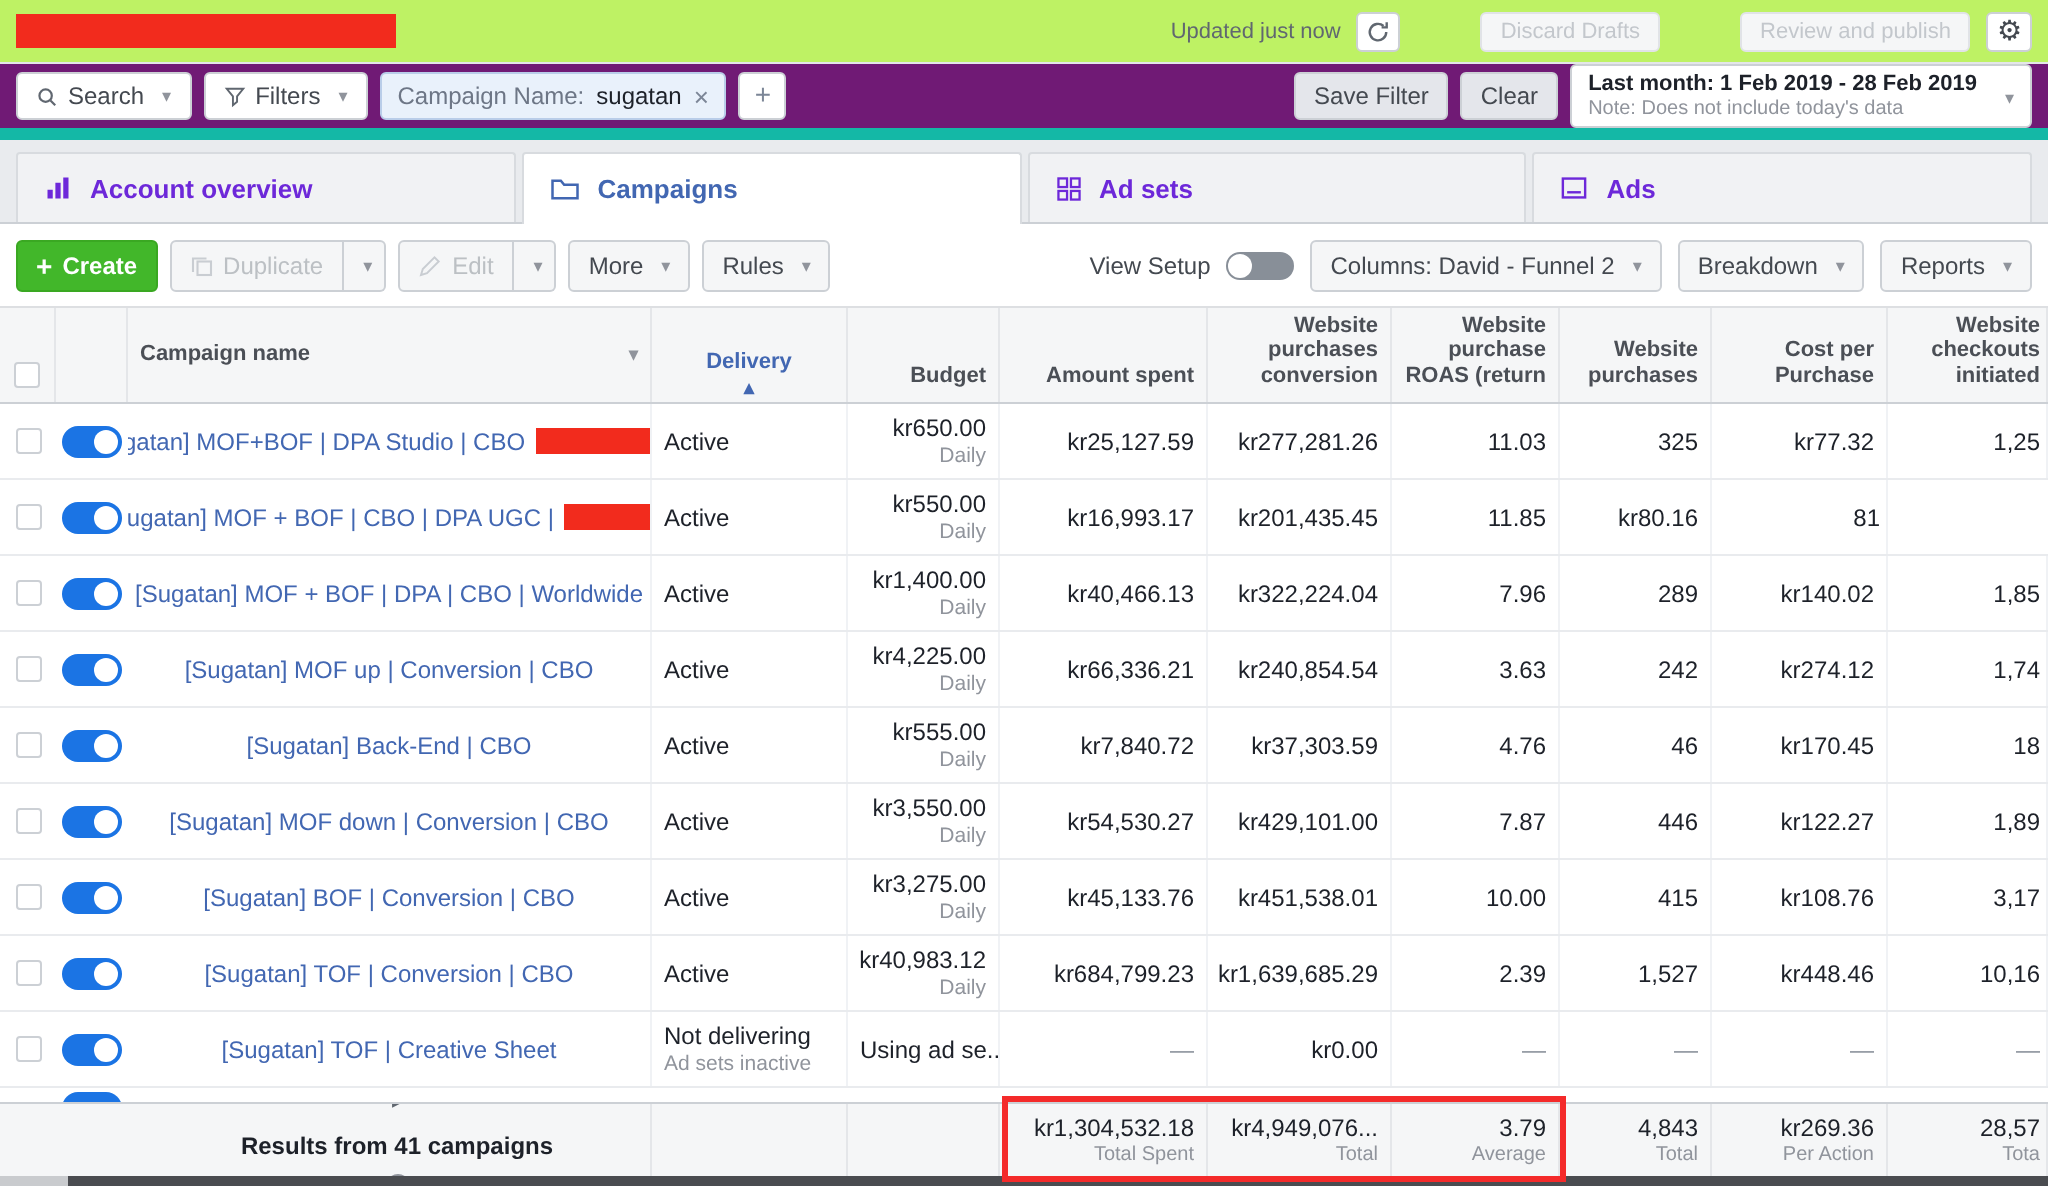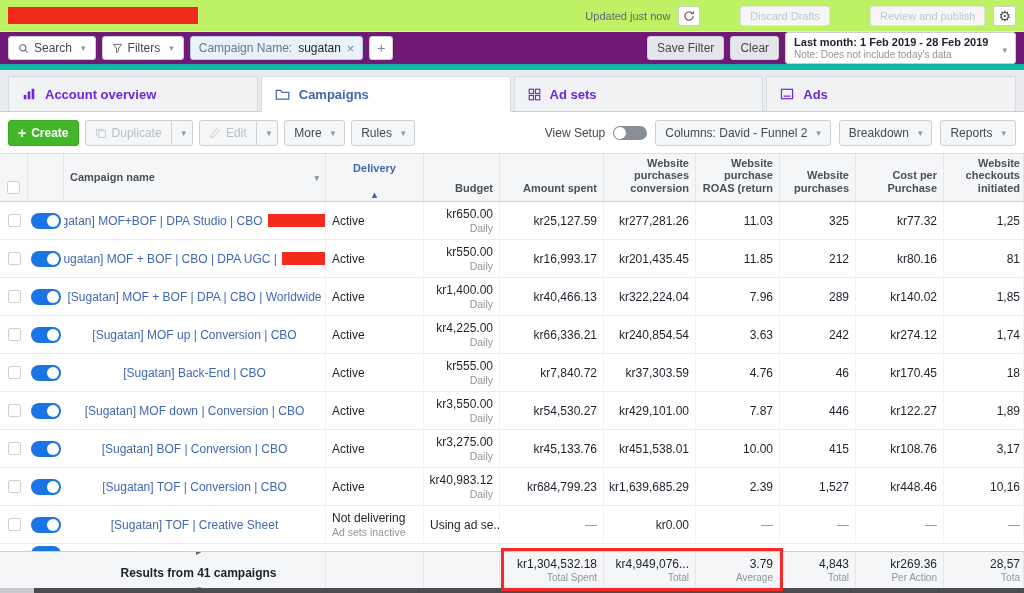--- a/index.html
+++ b/index.html
@@ -64,21 +64,21 @@
   
   .grid-row { display:grid;
     grid-template-columns:28px 36px 262px 98px 76px 104px 92px 84px 76px 88px 80px; }
   .cell { padding:0 6px; display:flex; flex-direction:column; justify-content:center;
     overflow:hidden; border-right:1px solid #f0f2f5; }
   .num { align-items:flex-end; text-align:right; }
   .thead { height:48px; background:#f5f6f7; border-bottom:1px solid #ccd0d5; }
   .thead .cell { font-weight:bold; font-size:11px; color:#4b4f56; line-height:12.5px;
     justify-content:flex-end; padding-bottom:7px; border-right:1px solid #e4e6e9; cursor:pointer; }
   .thead .h-name { flex-direction:row; align-items:center; justify-content:space-between; padding-bottom:0; }
-  .thead .h-delivery { align-items:center; gap:13px; padding-bottom:0; color:#4267b2; }
+  .thead .h-delivery { align-items:center; gap:0; padding-bottom:0; color:#4267b2; }
   .sort-up::before { content:"▴"; font-size:10px; color:#4267b2; }
   .sort-down::before { content:"▾"; font-size:9px; color:#90949c; }
   .trow { height:38px; background:#fff; border-bottom:1px solid #e9ebee; }
   .main { font-size:12px; color:#1d2129; line-height:14px; white-space:nowrap; }
   .main.dim { color:#8d949e; }
   .sub { font-size:10.5px; color:#90949c; line-height:12px; margin-top:1px; white-space:nowrap; }
   .sub:empty { display:none; }
   .c-left { align-items:flex-start; }
   .left-align { align-items:flex-start !important; text-align:left !important; }
   .c-name { flex-direction:row; align-items:center; gap:5px; white-space:nowrap; }
@@ -355,23 +355,20 @@
     <div class="cell num">
           <span class="main">kr16,993.17</span>
         </div>
     <div class="cell num">
           <span class="main">kr201,435.45</span>
         </div>
     <div class="cell num">
           <span class="main">11.85</span>
         </div>
     <div class="cell num">
-          <span class="main">212</span>
-        </div>
-    <div class="cell num">
           <span class="main">kr80.16</span>
         </div>
     <div class="cell num last">
           <span class="main">81</span>
         </div>
   </div>
 
   <div class="grid-row trow">
     <div class="cell c-check">
           <span class="checkbox"></span>

